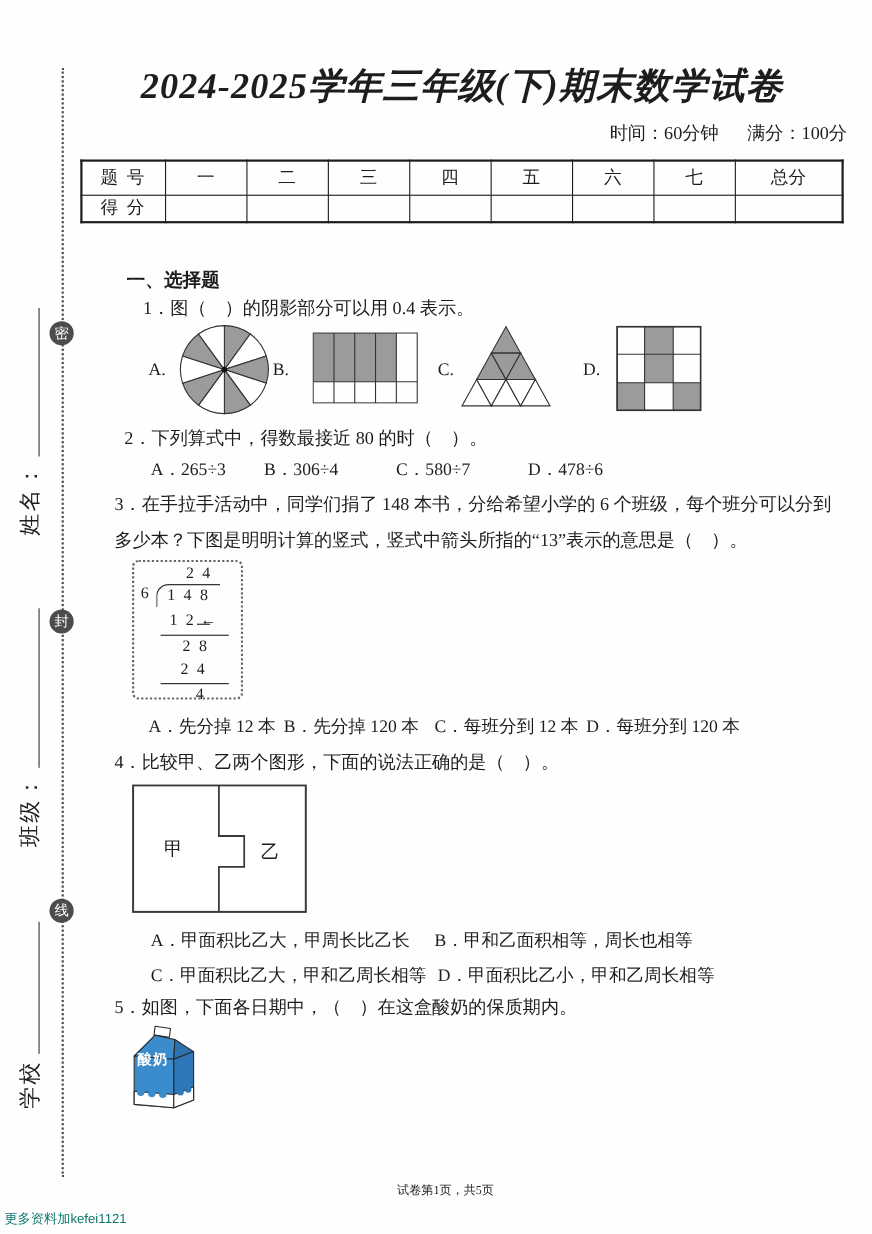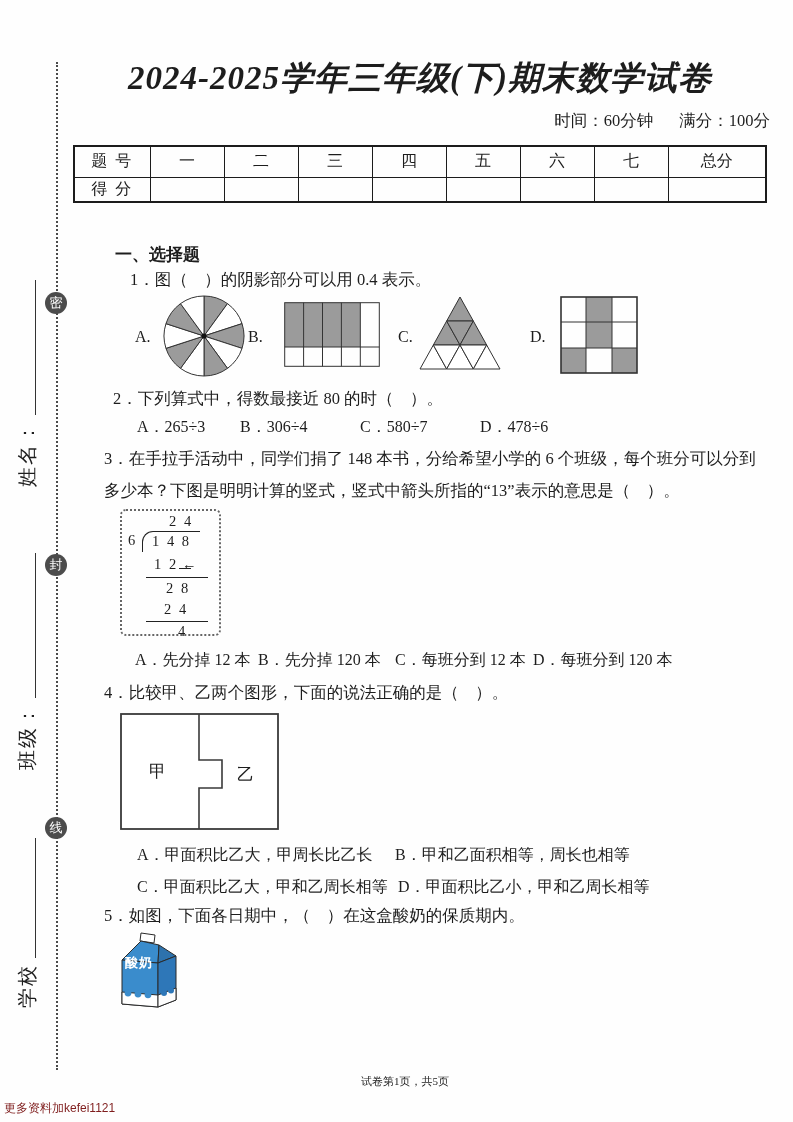--- a/index.html
+++ b/index.html
@@ -51,21 +51,21 @@
 
   
   .q4-fig { left:120px; top:713px; width:160px; height:118px; }
   .q4-fig .shape-label { position:absolute; font-size:17px; }
 
   
   .carton { left:112px; top:930px; width:80px; height:84px; }
   .carton-label { position:absolute; left:13px; top:24px; color:#ffffff; font-size:13px; letter-spacing:1px; font-weight:bold; }
 
   .footer { left:320px; top:1074px; width:170px; text-align:center; font-size:11px; }
-  .watermark { left:4px; top:1100px; font-size:12px; color:#7f1d1d; font-family:"Liberation Sans","DejaVu Sans",sans-serif; }
+  .watermark { left:4px; top:1100px; font-size:12px; color:#0f766e; font-family:"Liberation Sans","DejaVu Sans",sans-serif; }
 </style>
 </head>
 <body>
 
 <div id="page">
 
   <div class="abs seal-line"></div>
 
   <div class="abs seal-label" style="left:14px; top:487px;">
     <span>姓名：</span><span class="uline" style="width:135px;"></span>

